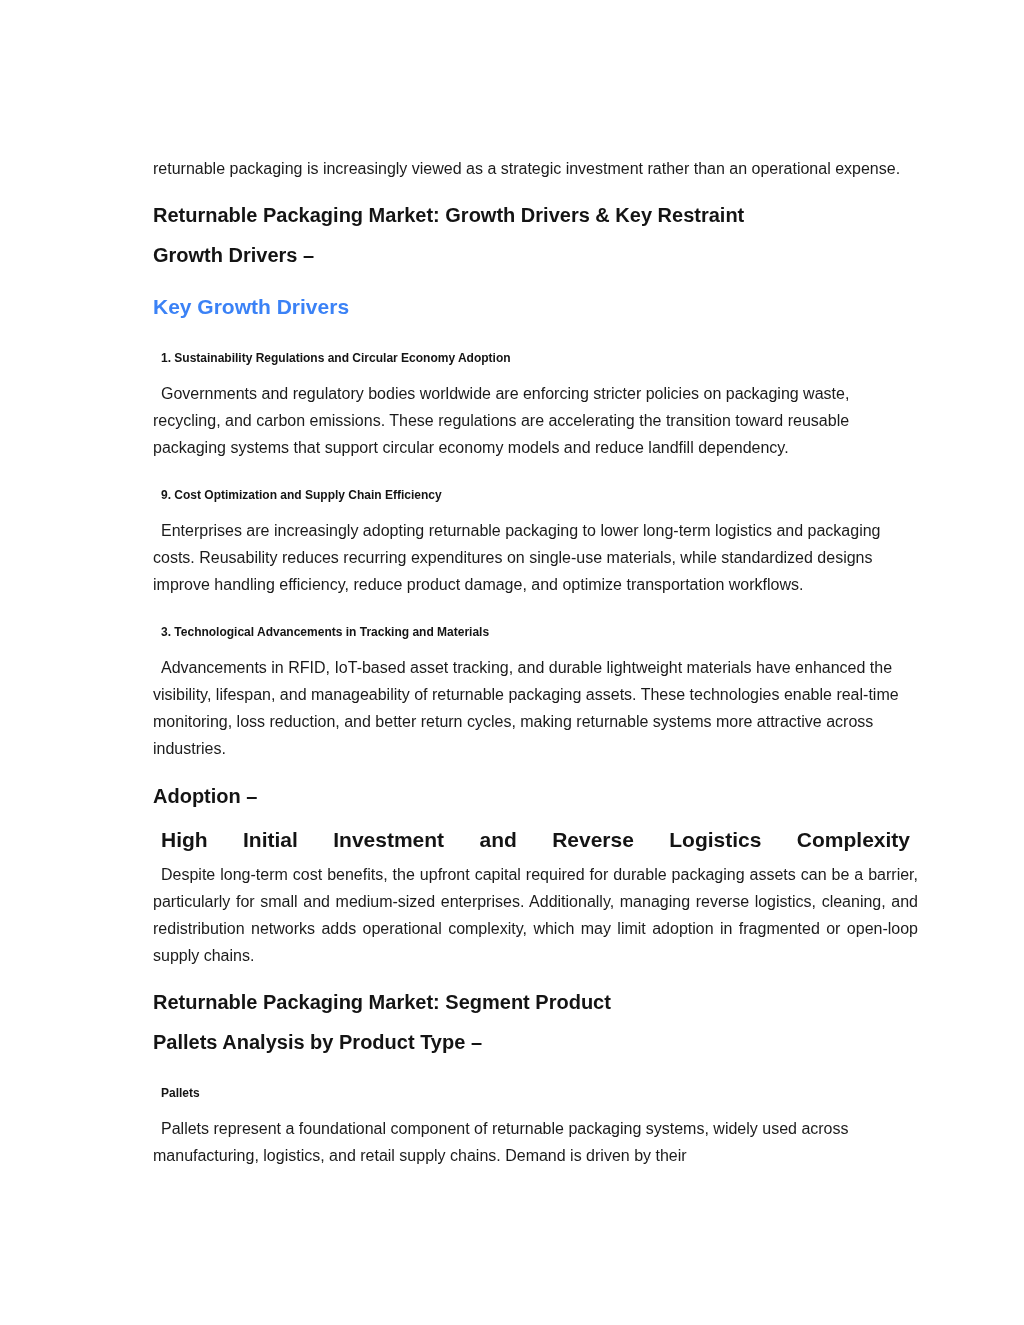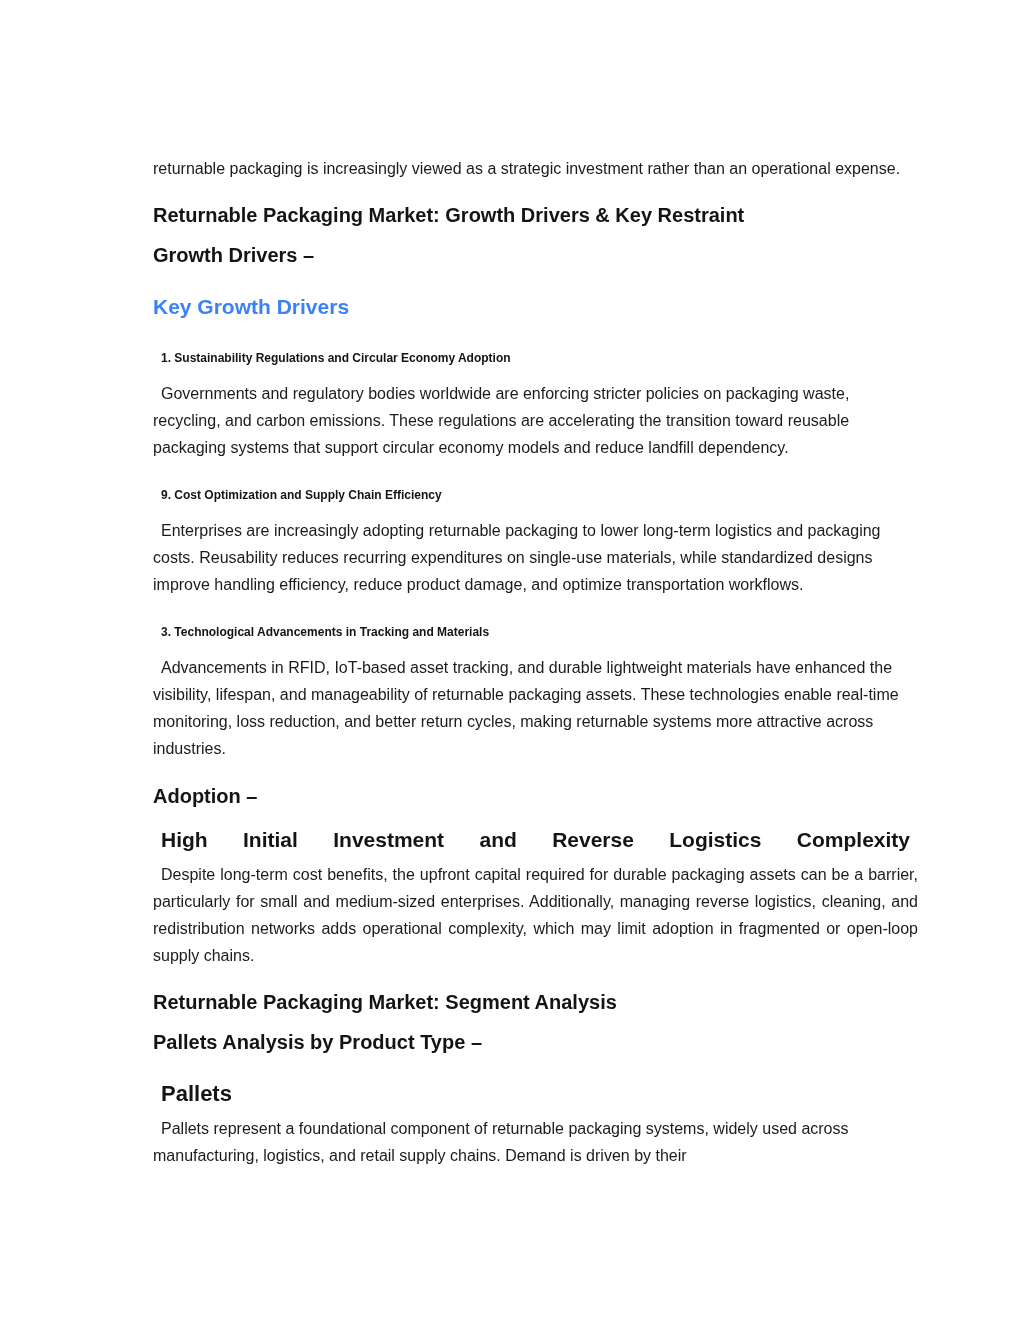--- a/index.html
+++ b/index.html
@@ -43,21 +43,21 @@
     color: #3b82f6;
   }
   .block-heading {
     display: block;
     font-size: 12px;
     line-height: 27px;
     font-weight: 700;
     color: #141414;
   }
   .pallets-title {
-    font-size: 22px;
+    font-size: 12px;
   }
   .justified {
     text-align: justify;
   }
   .justified .block-heading {
     text-align: justify;
     text-align-last: justify;
     font-size: 21px;
   }
 </style>
@@ -85,21 +85,21 @@
   <p class="para">
     <strong class="block-heading">3. Technological Advancements in Tracking and Materials</strong><span>Advancements in RFID, IoT-based asset tracking, and durable lightweight materials have enhanced the visibility, lifespan, and manageability of returnable packaging assets. These technologies enable real-time monitoring, loss reduction, and better return cycles, making returnable systems more attractive across industries.</span>
   </p>
 
   <p class="bold-label" style="margin-top: 24px;">Adoption –</p>
 
   <p class="para justified">
     <strong class="block-heading">High Initial Investment and Reverse Logistics Complexity</strong><span>Despite long-term cost benefits, the upfront capital required for durable packaging assets can be a barrier, particularly for small and medium-sized enterprises. Additionally, managing reverse logistics, cleaning, and redistribution networks adds operational complexity, which may limit adoption in fragmented or open-loop supply chains.</span>
   </p>
 
-  <p class="bold-label" style="margin-top: 23px;">Returnable Packaging Market: Segment Analysis</p>
+  <p class="bold-label" style="margin-top: 23px;">Returnable Packaging Market: Segment Product</p>
 
   <p class="bold-label">Pallets Analysis by Product Type –</p>
 
   <p class="para" style="margin-top: 27px;">
     <strong class="block-heading pallets-title">Pallets</strong><span>Pallets represent a foundational component of returnable packaging systems, widely used across manufacturing, logistics, and retail supply chains. Demand is driven by their</span>
   </p>
 
 </div>
 
 </body></html>

